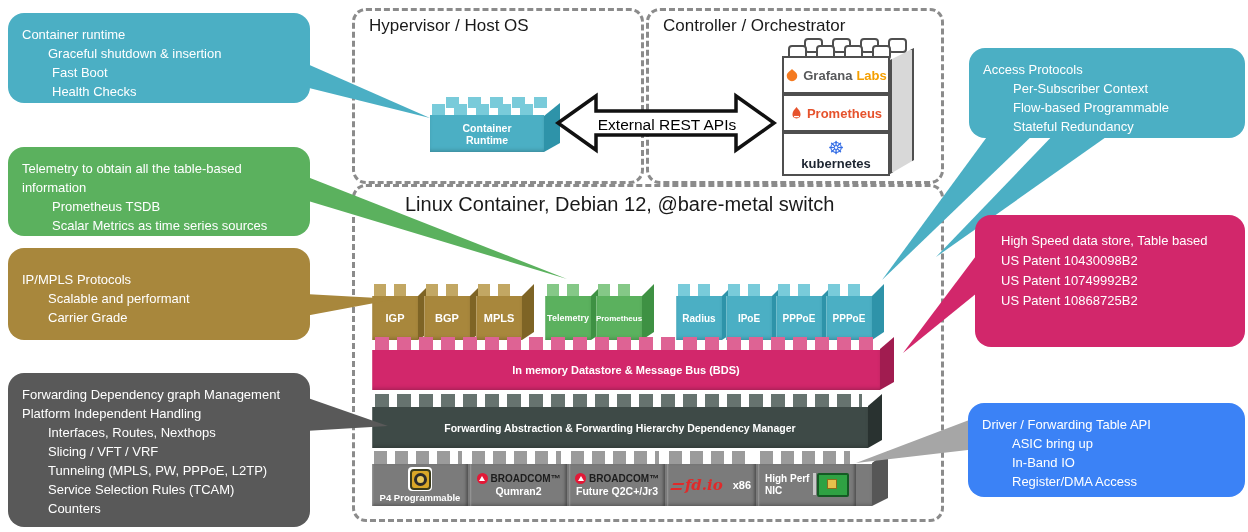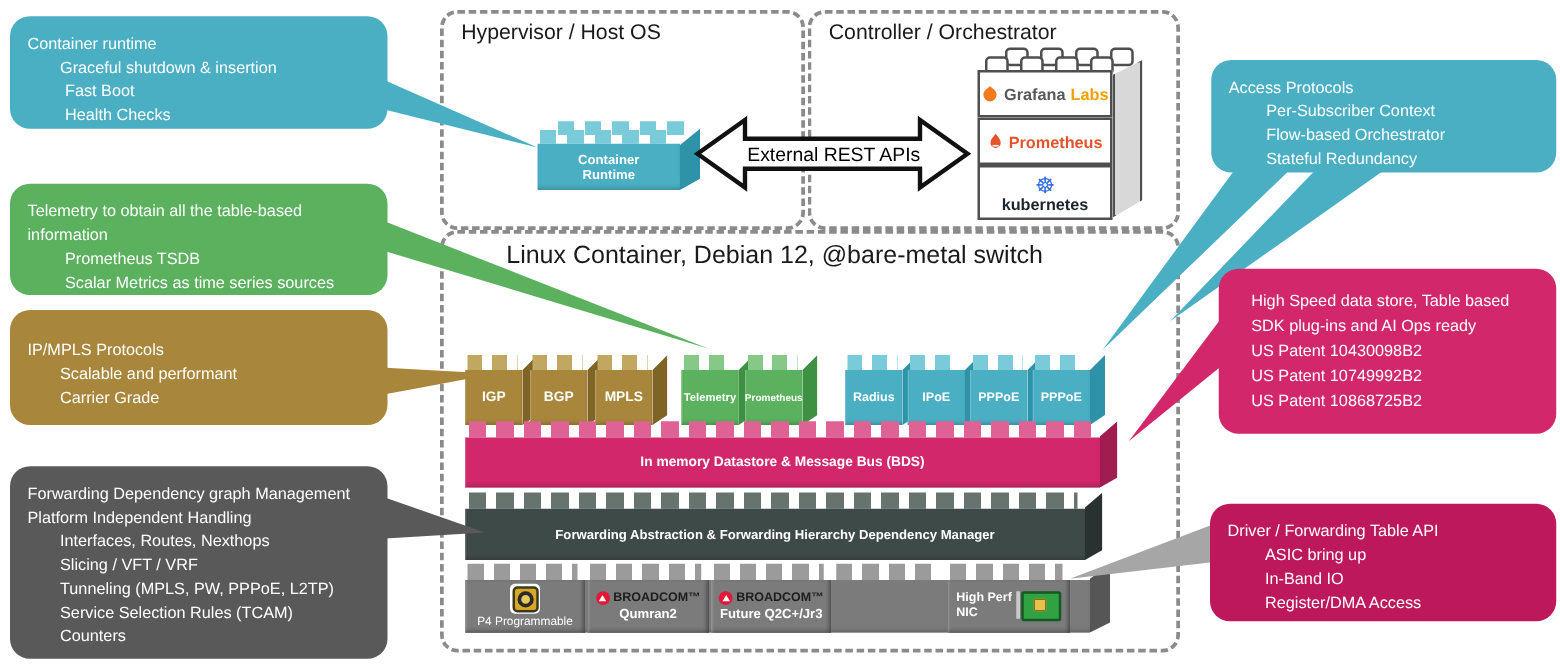--- a/index.html
+++ b/index.html
@@ -14,21 +14,21 @@
   .callout{position:absolute;border-radius:16px;color:#fff;padding:12px 14px;z-index:3;box-sizing:border-box;}
   .co-line{font-size:13px;line-height:19px;color:#fff;white-space:nowrap;}
   .co-wrap{white-space:normal;}
   .ind{padding-left:26px;}
   .ind2{padding-left:30px;}
   .c-cyan{background:#4BAFC4;}
   .c-green{background:#5BB15E;}
   .c-brown{background:#A8873C;}
   .c-dark{background:#595959;}
   .c-pink{background:#D2276B;}
-  .c-grayco{background:#be185d;}
+  .c-grayco{background:#3b82f6;}
 
   
   .brick{position:absolute;z-index:1;}
   .brick .studs{position:absolute;top:0;left:2px;right:16px;height:12px;
     background:repeating-linear-gradient(90deg,var(--stud) 0 12px,transparent 12px 20px);}
   .brick .studs-wide{position:absolute;top:0;left:3px;right:20px;height:13px;
     background:repeating-linear-gradient(90deg,var(--stud) 0 14px,transparent 14px 22px);}
   .brick .side{position:absolute;top:0;right:0;bottom:0;width:12px;background:var(--side);
     clip-path:polygon(0 12px,100% 0,100% calc(100% - 8px),0 100%);}
   .brick .body{position:absolute;top:12px;left:0;right:12px;bottom:0;background:var(--face);
@@ -97,21 +97,21 @@
     font-size:15.5px;color:#000;z-index:2;}
 
   
   .overlay{position:absolute;left:0;top:0;z-index:2;pointer-events:none;}
 
   
   .p4icon{width:24px;height:24px;background:#fff;border-radius:4px;display:flex;align-items:center;justify-content:center;}
   .p4in{width:17px;height:17px;background:#D9A728;border-radius:4px;border:2px solid #3a3a1a;
         display:flex;align-items:center;justify-content:center;}
   .p4ring{width:7px;height:7px;border:3px solid #2b2b2b;border-radius:50%;background:#E9C95A;}
-  .p4lbl{font-size:9.5px;font-weight:400;color:#fff;}
+  .p4lbl{font-size:9.5px;font-weight:700;color:#fff;}
   .bcmicon{width:11px;height:11px;border-radius:50%;background:#E31837;display:inline-flex;align-items:center;justify-content:center;}
   .bcm-a{width:0;height:0;border-left:3px solid transparent;border-right:3px solid transparent;border-bottom:5px solid #fff;}
   .fdio{display:inline-flex;align-items:baseline;}
   .fd-lines{display:inline-block;width:11px;height:8px;margin-right:2px;transform:skewX(-25deg);
     background:repeating-linear-gradient(0deg,#E02A2A 0 2px,transparent 2px 5px);}
   .fd-logo{color:#E02A2A;font-style:italic;font-weight:700;font-size:15px;font-family:"DejaVu Serif",serif;}
   .x86{font-size:11px;font-weight:700;color:#fff;margin-left:10px;}
   .niclbl{font-size:10px;font-weight:700;color:#fff;line-height:12px;text-align:left;width:52px;}
   .nicicon{position:relative;width:28px;height:20px;background:#2FA243;border:2px solid #145A23;border-radius:2px;}
   .nic-bracket{position:absolute;left:-6px;top:-2px;width:3px;height:22px;background:#c9c9c9;}
@@ -268,20 +268,27 @@
           <span class="bcmicon">
             <i class="bcm-a"></i>
           </span>
           <span>BROADCOM™</span>
         </div>
       <span class="hwname">Future Q2C+/Jr3</span>
     </div>
   </div>
   <div class="hw" style="left:667px;width:89px;">
     <div class="studs"></div>
+    <div class="hbody">
+      <span class="fdio">
+          <i class="fd-lines"></i>
+          <b class="fd-logo">fd.io</b>
+        </span>
+      <span class="x86">x86</span>
+    </div>
   </div>
   <div class="hw" style="left:758px;width:98px;">
     <div class="studs"></div>
     <div class="hbody">
       <span class="niclbl">High Perf NIC</span>
       <span class="nicicon">
           <span class="nic-bracket"></span>
           <span class="nic-chip"></span>
         </span>
     </div>
@@ -325,27 +332,26 @@
     <div class="co-line ind">Interfaces, Routes, Nexthops</div>
     <div class="co-line ind">Slicing / VFT /  VRF</div>
     <div class="co-line ind">Tunneling (MPLS, PW, PPPoE, L2TP)</div>
     <div class="co-line ind">Service Selection Rules  (TCAM)</div>
     <div class="co-line ind">Counters</div>
   </div>
 
   <div class="callout c-cyan" style="left:969px;top:48px;width:276px;height:90px;">
     <div class="co-line">Access Protocols</div>
     <div class="co-line ind2">Per-Subscriber Context</div>
-    <div class="co-line ind2">Flow-based Orchestrator</div>
+    <div class="co-line ind2">Flow-based Programmable</div>
     <div class="co-line ind2">Stateful Redundancy</div>
   </div>
 
   <div class="callout c-pink" style="left:975px;top:215px;width:270px;height:132px;padding:16px 28px 12px 26px;">
     <div class="co-line" style="line-height:20px;">High Speed data store, Table based</div>
-    <div class="co-line" style="line-height:20px;">SDK plug-ins and AI Ops ready</div>
     <div class="co-line" style="line-height:20px;">US Patent 10430098B2</div>
     <div class="co-line" style="line-height:20px;">US Patent 10749992B2</div>
     <div class="co-line" style="line-height:20px;">US Patent 10868725B2</div>
   </div>
 
   <div class="callout c-grayco" style="left:968px;top:403px;width:277px;height:94px;">
     <div class="co-line">Driver / Forwarding Table API</div>
     <div class="co-line ind2">ASIC bring up</div>
     <div class="co-line ind2">In-Band IO</div>
     <div class="co-line ind2">Register/DMA Access</div>

